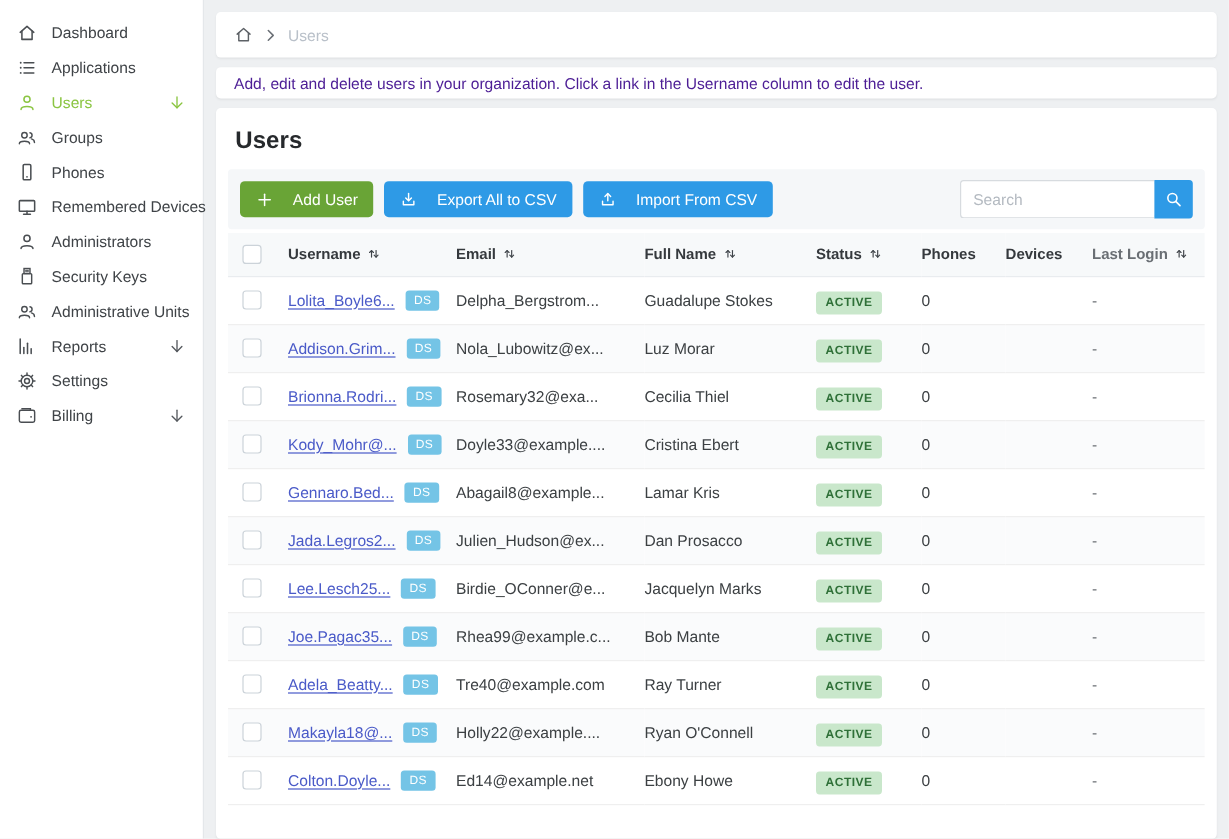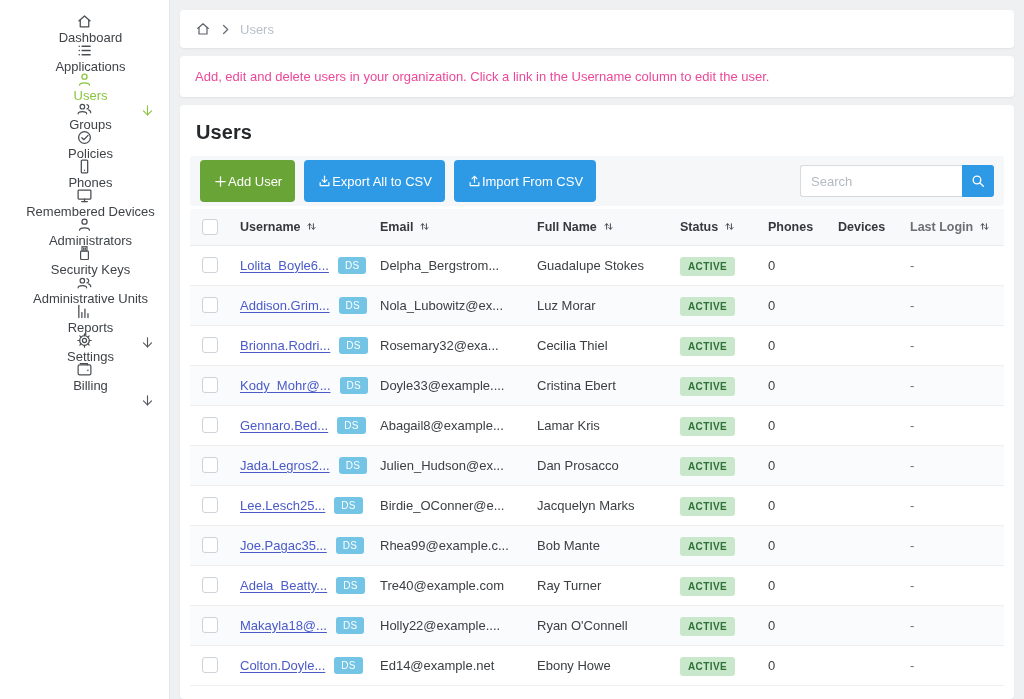--- a/index.html
+++ b/index.html
@@ -10,21 +10,21 @@
   }
   .app { display:flex; width:1024px; height:699px; }
 
   
   .sidebar {
     width:170px; background:#ffffff; border-right:1px solid #e4e7ea;
     padding-top:13px; flex:0 0 170px;
   }
   .side-item {
     display:flex; align-items:center; height:29px; padding:0 14px;
-    cursor:pointer; color:#3f4347;flex-direction:column;
+    cursor:pointer; color:#3f4347;
   }
   .side-icon { width:17px; height:17px; color:#4a4e52; flex:0 0 17px; }
   .side-icon svg, .side-arrow svg { width:17px; height:17px; display:block; }
   .side-label { margin-left:12px; font-size:13px; white-space:nowrap; }
   .side-arrow { margin-left:auto; width:15px; height:15px; color:#55595e; }
   .side-arrow svg { width:15px; height:15px; }
   .side-item.active .side-label,
   .side-item.active .side-icon,
   .side-item.active .side-arrow { color:var(--accent-green); }
 
@@ -37,35 +37,35 @@
   .breadcrumb-card {
     height:38px; display:flex; align-items:center; padding:0 15px; margin-bottom:8px;
   }
   .crumb-home { width:16px; height:16px; color:#5d6166; cursor:pointer; }
   .crumb-home svg { width:16px; height:16px; display:block; }
   .crumb-chevron { width:13px; height:13px; color:#6b7076; margin:0 8px; }
   .crumb-chevron svg { width:13px; height:13px; display:block; }
   .crumb-current { color:#b9c0c9; font-size:13px; }
 
   .info-card {
-    height:41px; display:flex; align-items:center; padding:0 15px; margin-bottom:8px;
-    font-size:13px; color:#ec4899;
+    height:26px; display:flex; align-items:center; padding:0 15px; margin-bottom:8px;
+    font-size:13px; color:#4c1d95;
   }
 
   .main-card { flex:1; padding:0 10px; display:flex; flex-direction:column; overflow:hidden; }
   .page-title { font-size:20px; font-weight:700; color:#26292c; padding:16px 6px 12px 6px; letter-spacing:0.1px; }
 
   
   .toolbar {
     background:#f5f7f9; border-radius:3px; height:50px;
     display:flex; align-items:center; padding:0 10px; margin-bottom:3px;
   }
   .btn {
-    height:42px; border:none; border-radius:4px; color:#fff; font-size:13px;
-    font-family:inherit; display:flex; align-items:center; gap:0; padding:0 13px;
+    height:30px; border:none; border-radius:4px; color:#fff; font-size:13px;
+    font-family:inherit; display:flex; align-items:center; gap:16px; padding:0 13px;
     cursor:pointer; margin-right:9px;
   }
   .btn svg { width:15px; height:15px; }
   .btn-green { background:var(--button-green); }
   .btn-blue { background:var(--button-blue); }
   .search-group { margin-left:auto; display:flex; height:32px; }
   .search-input {
     width:162px; height:32px; border:1px solid #d7dbdf; border-right:none;
     border-radius:3px 0 0 3px; padding:12px 10px; font-size:13px; font-family:inherit;
     color:#3c4043; outline:none;
@@ -312,33 +312,20 @@
           </svg>
         </span>
   </div>
       <div class="side-item">
     <span class="side-icon">
           <svg>
             <use href="#groups-icon"></use>
           </svg>
         </span>
     <span class="side-label">Groups</span>
-    <span class="side-arrow" style="visibility: hidden;">
-          <svg>
-            <use href="#chevron-down-icon"></use>
-          </svg>
-        </span>
-  </div>
-      <div class="side-item">
-    <span class="side-icon">
-          <svg>
-            <use href="#policies-icon"></use>
-          </svg>
-        </span>
-    <span class="side-label">Policies</span>
     <span class="side-arrow" style="visibility: hidden;">
           <svg>
             <use href="#chevron-down-icon"></use>
           </svg>
         </span>
   </div>
       <div class="side-item">
     <span class="side-icon">
           <svg>
             <use href="#phone-icon"></use>

